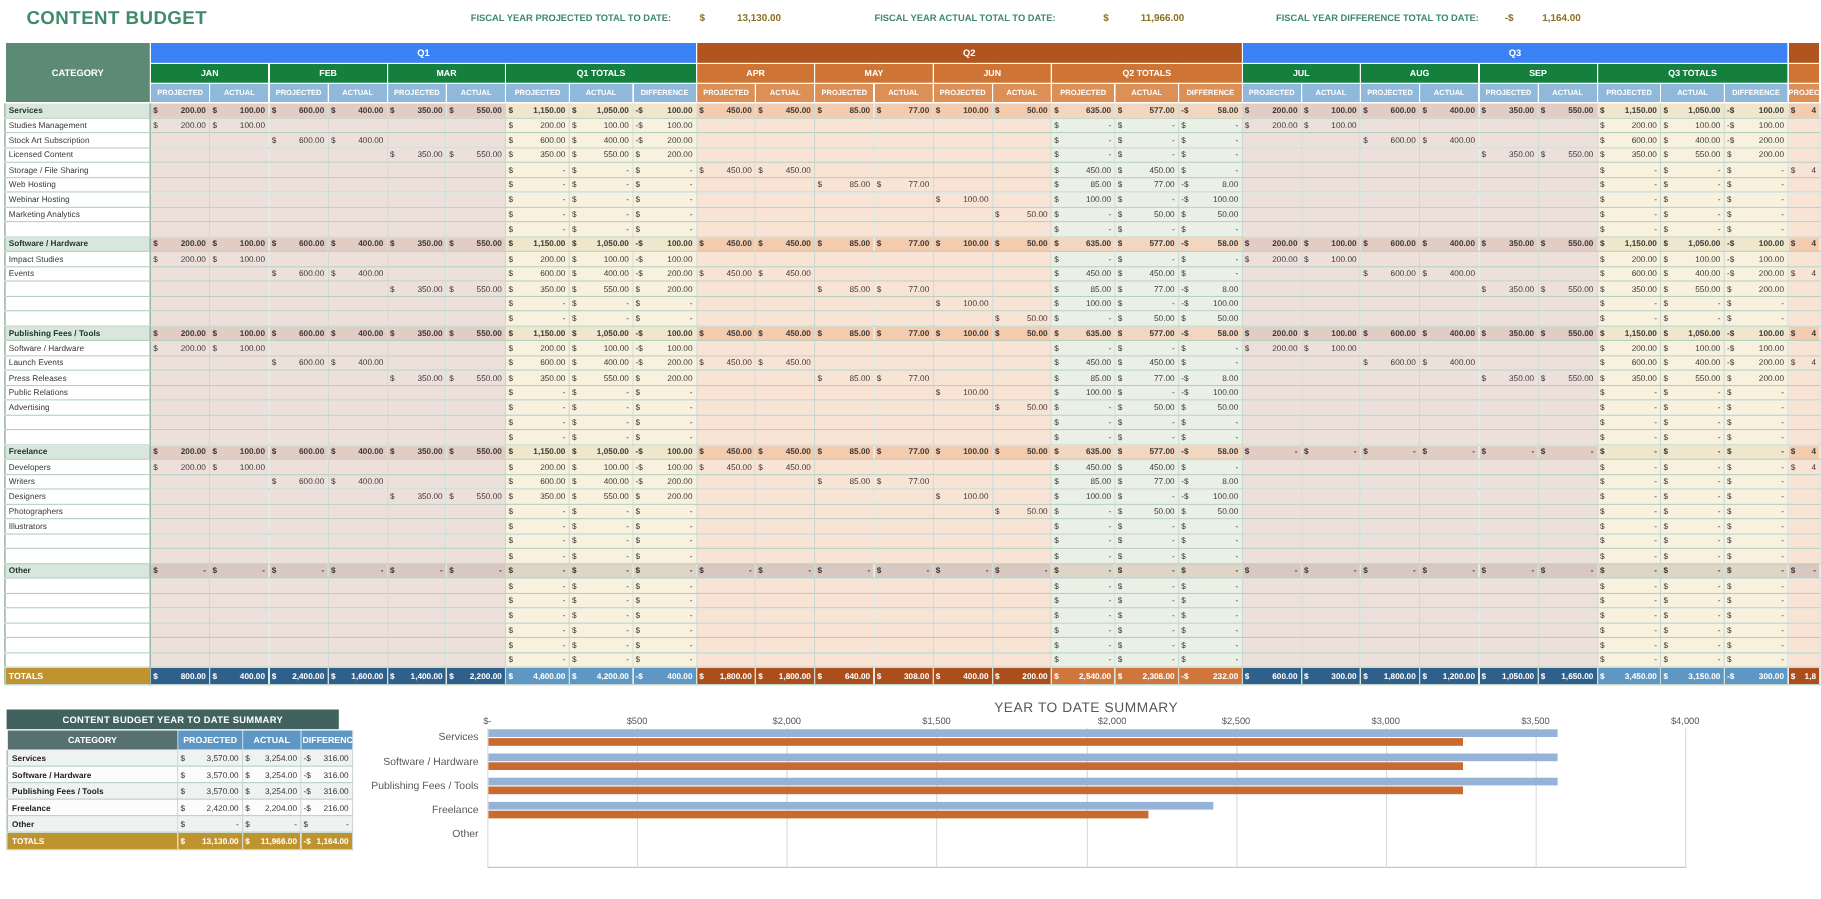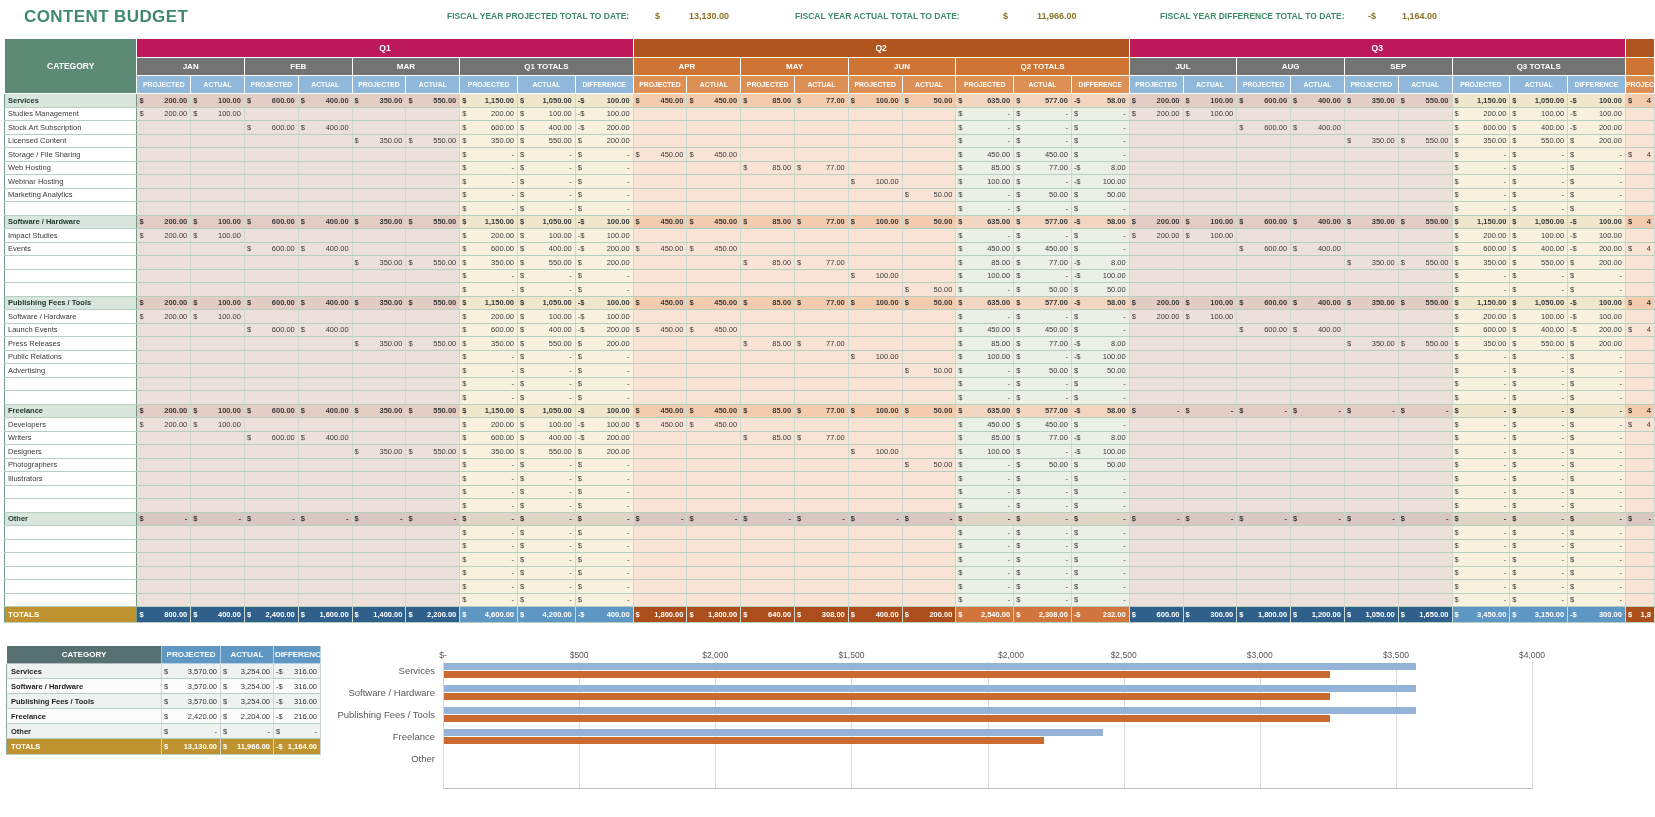--- a/index.html
+++ b/index.html
@@ -7,31 +7,31 @@
        font-family:"Liberation Sans",sans-serif;}
 
   
   .app-header{position:absolute;top:0;left:0;width:1655px;height:38px;background:#fff;}
   .page-title{position:absolute;left:24px;top:7px;font-size:17px;font-weight:bold;
               color:#3e8a69;letter-spacing:.4px;}
   .fiscal{position:absolute;top:11px;display:flex;align-items:center;}
   .fiscal .flabel{font-size:8.5px;font-weight:bold;color:#3e8a69;width:208px;}
   .fiscal .fcur{font-size:9px;font-weight:bold;color:#8b7125;width:34px;}
   .fiscal .fval{font-size:9px;font-weight:bold;color:#8b7125;width:90px;}
-  #fiscal-0{left:447px;} #fiscal-1{left:795px;} #fiscal-2{left:1160px;}
+  #fiscal-0{left:428px;} #fiscal-1{left:795px;} #fiscal-2{left:1160px;}
 
   
   .mt-wrap{position:absolute;top:38px;left:4px;}
   table.mt{border-collapse:collapse;table-layout:fixed;border:1px solid #6f9a83;}
   .mt th,.mt td{padding:0;overflow:hidden;white-space:nowrap;vertical-align:middle;}
   .mt th{border:1px solid rgba(255,255,255,.55);color:#fff;font-weight:bold;text-align:center;}
   .qb{height:18px;font-size:8.5px;}
   .mb{height:17px;font-size:8px;}
   .sb{height:17px;font-size:6.8px;}
-  .qb.blue{background:#be185d;} .mb.blue{background:#737373;} .sb.blue{background:#8fb8da;}
+  .qb.blue{background:#3b82f6;} .mb.blue{background:#15803d;} .sb.blue{background:#8fb8da;}
   .qb.orange{background:#b05420;} .mb.orange{background:#ce7434;} .sb.orange{background:#dc9055;}
   .cath{background:#5c8a74;font-size:8.5px;}
 
   .mt td{height:12.5px;font-size:7.5px;color:#3a3a3a;
          border-right:1px solid #cdd9cf;border-bottom:1px solid #b7cfbf;}
   .mt td.gs{border-left:1px solid #85aa95;}
   .mt td.nc{text-align:left;padding-left:3px;background:#fff;border-right:1px solid #6f9a83;}
   .c{display:flex;justify-content:space-between;padding:0 2px;}
   .val{padding-right:1px;}
 
@@ -4067,20 +4067,21 @@
               <span class="cur">$</span>
               <span class="val">1,8</span>
             </div>
           </td>
         </tr>
       </tbody>
   </table>
 </div>
 
 <div class="sum-wrap">
+  <div class="sum-title">CONTENT BUDGET YEAR TO DATE SUMMARY</div>
   <table class="sum">
     <thead id="sum-head">
         <tr>
           <th class="scat" style="width:152px">CATEGORY</th>
           <th class="sval" style="width:56px">PROJECTED</th>
           <th class="sval" style="width:50px">ACTUAL</th>
           <th class="sval" style="width:44px">DIFFERENCE</th>
         </tr>
       </thead>
     <tbody id="sum-body">
@@ -4208,20 +4209,21 @@
               <span class="cur">-$</span>
               <span class="val">1,164.00</span>
             </div>
           </td>
         </tr>
       </tbody>
   </table>
 </div>
 
 <div class="chart" id="chart">
+  <div class="chart-title">YEAR TO DATE SUMMARY</div>
 <div class="tick" style="left:213px">$-</div>
     <div class="grid" style="left:213px"></div>
     <div class="tick" style="left:349.125px">$500</div>
     <div class="grid" style="left:349.125px"></div>
     <div class="tick" style="left:485.25px">$2,000</div>
     <div class="grid" style="left:485.25px"></div>
     <div class="tick" style="left:621.375px">$1,500</div>
     <div class="grid" style="left:621.375px"></div>
     <div class="tick" style="left:781px">$2,000</div>
     <div class="grid" style="left:757.5px"></div>

